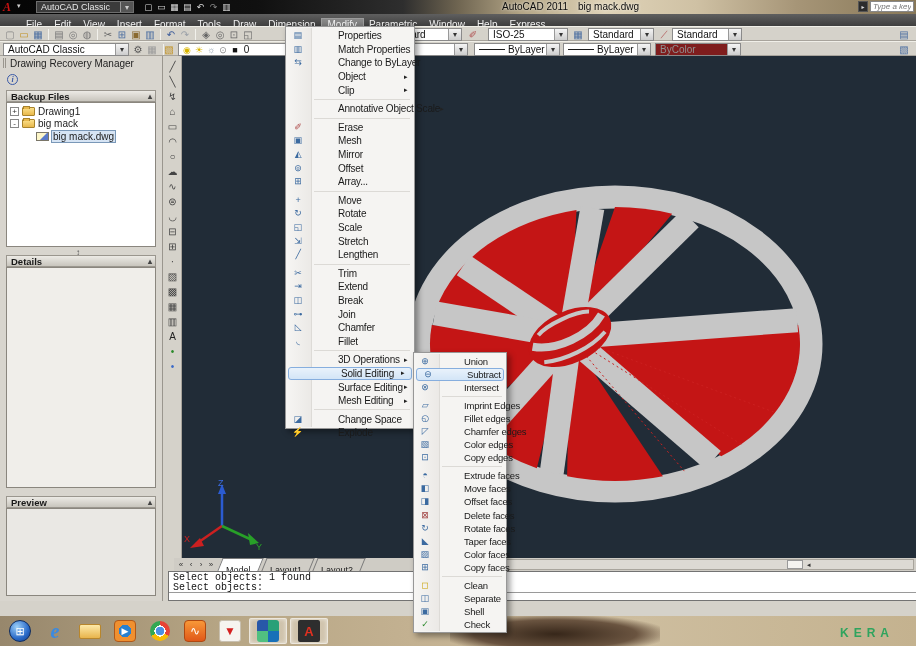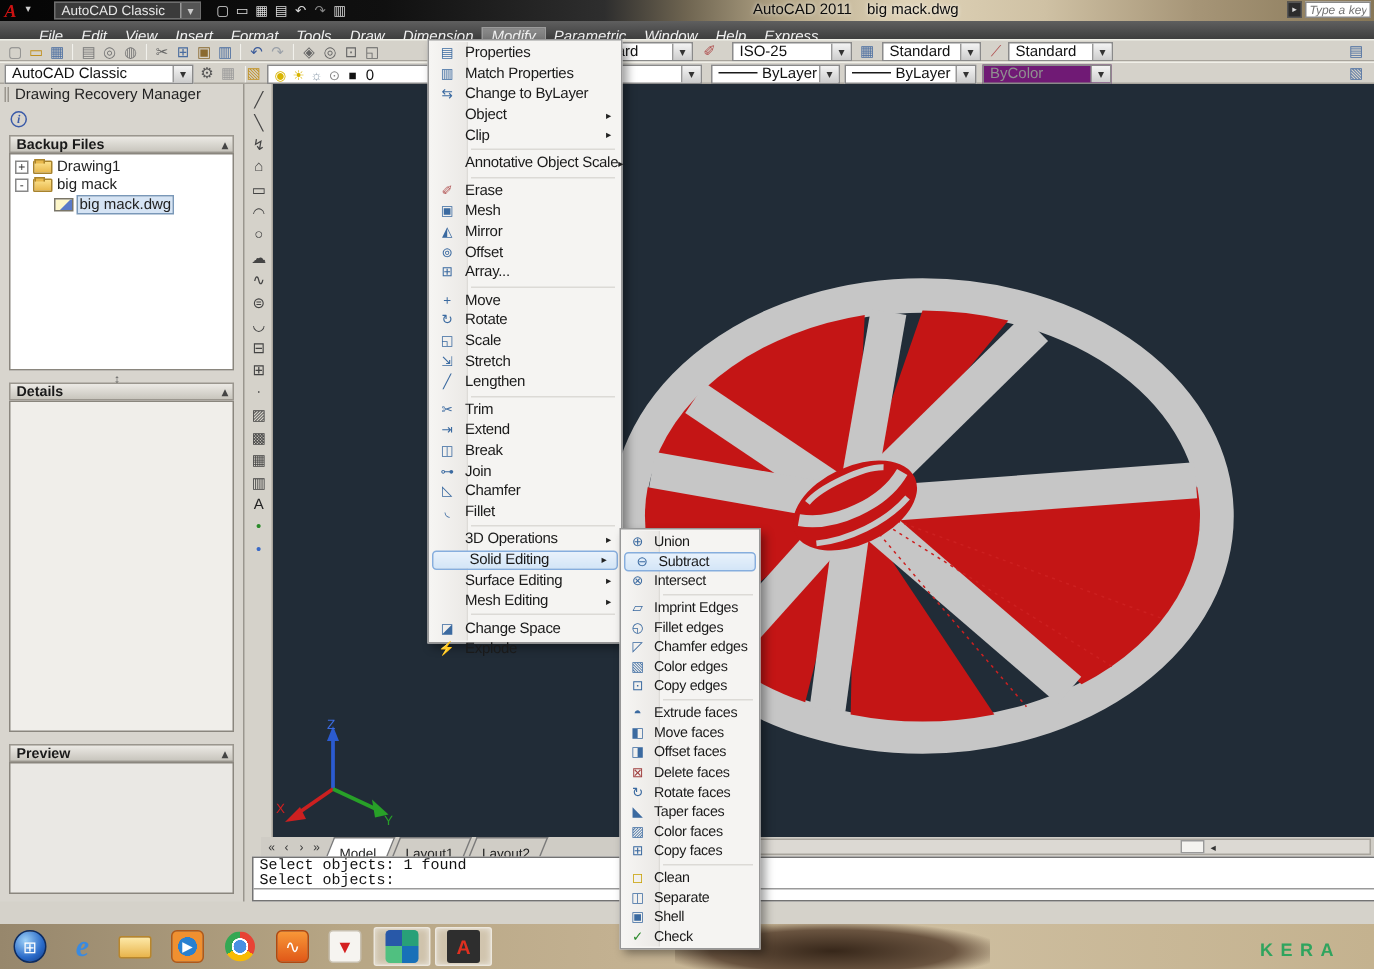--- a/index.html
+++ b/index.html
@@ -12,36 +12,36 @@
     background:linear-gradient(90deg,#050505 0%,#101010 28%,#2e2e2e 44%,#6f6551 50%,#b4a687 57%,#dfd3b8 66%,#cfc1a4 76%,#a69577 87%,#877757 100%); }
   .acad-logo { position:absolute; left:3px; top:0px; font:italic bold 12px "Liberation Serif",serif; color:#cc1212; }
   .logo-arrow { position:absolute; left:17px; top:2px; font-size:7px; color:#cfcfcf; }
   .combo { position:absolute; height:13px; background:#fff; border:1px solid #8a8a8a; font-size:10px;
            line-height:11px; padding:0 14px 0 4px; color:#111; white-space:nowrap; overflow:hidden; }
   .combo::after { content:"▾"; position:absolute; right:0; top:0; bottom:0; width:12px;
            background:linear-gradient(#f4f4f4,#cdcdcd); border-left:1px solid #999; font-size:8px;
            line-height:11px; text-align:center; color:#333; }
   .combo.dark { background:#3b3b3b; border-color:#6e6e6e; color:#e8e8e8; height:12px; font-size:9px; }
   .combo.dark::after { background:#555; color:#ccc; }
-  .combo.grayed { color:#909090; background:#701a75; }
+  .combo.grayed { color:#909090; background:#7f1d1d; }
   .ws-title { left:36px; top:1px; width:98px; }
   .qat { position:absolute; left:142px; top:1px; display:flex; }
   .qat .ticn { width:13px; height:12px; display:inline-flex; align-items:center; justify-content:center; font-size:9px; }
   .win-title { position:absolute; left:502px; top:1px; font-size:10px; color:#0c0c0c;
                text-shadow:0 0 3px rgba(255,255,255,.85); }
   .win-title span { margin-right:10px; }
   .search-arrow { position:absolute; left:858px; top:1px; width:10px; height:11px; background:#2c2c2c;
                   color:#ddd; font-size:6px; line-height:11px; text-align:center; border:1px solid #555; }
   .search-input { position:absolute; left:870px; top:1px; width:44px; height:11px; border:1px solid #888;
                   font:italic 8px "Liberation Sans",sans-serif; color:#777; padding:0 2px; }
 
   
   .menubar { position:absolute; left:0; top:14px; width:916px; height:12px;
              background:linear-gradient(#5f5f5f,#3e3e3e); white-space:nowrap; padding-left:20px; }
-  .mitem { display:inline-block; padding:0 6px; font-size:10px; color:#f0f0f0; line-height:12px;font-style:italic; }
+  .mitem { display:inline-block; padding:0 6px; font-size:10px; color:#f0f0f0; line-height:12px; }
   .mitem.active { background:linear-gradient(#8b8b8b,#6c6c6c); outline:1px solid #9b9b9b; }
 
   
   .tb { position:absolute; left:0; width:916px; height:15px; background:#d5d2ca;
         border-top:1px solid #f0efe8; border-bottom:1px solid #a8a49c; }
   .tb1 { top:26px; } .tb2 { top:41px; }
   .ticonrow { position:absolute; left:3px; top:1px; display:flex; align-items:center; }
   .ticn { display:inline-flex; width:14px; height:13px; align-items:center; justify-content:center; font-size:10px; color:#555; }
   .tsep { display:inline-block; width:1px; height:11px; background:#a09c94; margin:0 3px; border-right:1px solid #f2f1ec; }
   .mini-icon { position:absolute; width:14px; height:13px; font-size:10px; text-align:center; line-height:13px; }
@@ -144,21 +144,21 @@
           z-index:60; padding:2px 0; }
   .menu::before { content:""; position:absolute; left:1px; top:1px; bottom:1px; width:24px;
           background:linear-gradient(90deg,#f6f5f3,#ebe9e6); border-right:1px solid #dddbd7; }
   .menu-modify { left:285px; top:26px; width:130px; height:403px; }
   .menu-solid  { left:413px; top:352px; width:94px; height:281px; z-index:61; }
   .mitem2 { position:relative; display:flex; align-items:center; height:13.6px; font-size:10px;
             letter-spacing:-0.2px; color:#1a1a1a; }
   .menu-solid .mitem2 { height:13.05px; font-size:9.5px; }
   .mi-ico { flex:0 0 24px; text-align:center; font-size:9px; line-height:13px; position:relative; }
   .menu-solid .mi-ico { flex:0 0 22px; }
-  .mi-label { flex:1; white-space:nowrap; }
+  .mi-label { flex:1; white-space:nowrap;margin-left:28px; }
   .mi-arrow { flex:0 0 10px; font-size:7px; color:#222; }
   .mitem2 .mi-arrow::after { content:""; }
   .mitem2.sub .mi-arrow::after { content:"▸"; }
   .mitem2.hl { background:linear-gradient(#e9f2fb,#d3e5f7); border:1px solid #86aede; border-radius:3px;
                margin:0 2px; height:13.6px; }
   .menu-solid .mitem2.hl { height:13.05px; }
   .msep { height:0; border-top:1px solid #dcdad6; margin:2px 4px 2px 28px; }
 </style>
 </head>
 <body>

